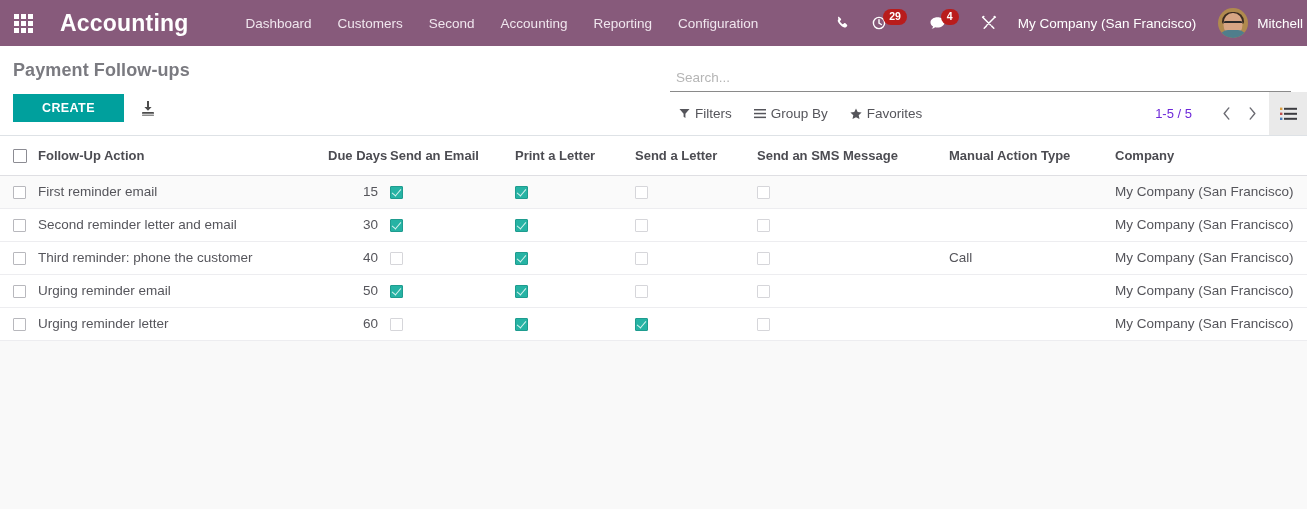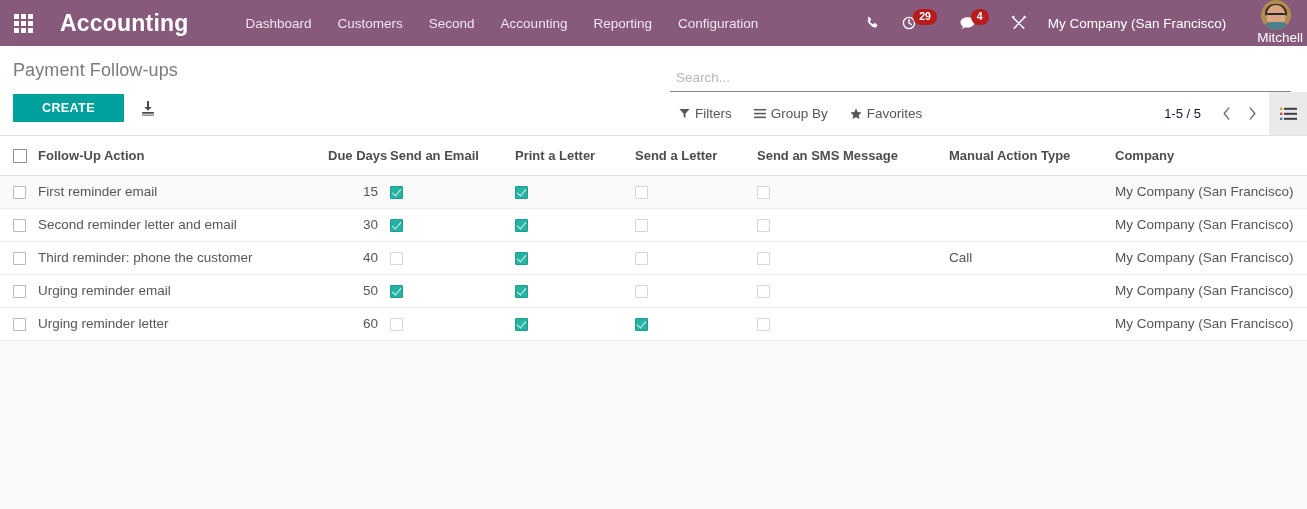--- a/index.html
+++ b/index.html
@@ -63,21 +63,21 @@
     margin-left: -5px; line-height: 1.2;
     position: relative; top: -6px;
   }
   .company-name {
     font-size: 13.5px; color: #fff;
     padding: 0 10px; cursor: pointer; white-space: nowrap;
   }
   .user-zone {
     display: flex; align-items: center;
     padding-left: 12px; padding-right: 4px;
-    cursor: pointer; height: 46px; flex-direction: column;
+    cursor: pointer; height: 46px;
   }
   .avatar {
     width: 30px; height: 30px; border-radius: 50%;
     overflow: hidden; flex: 0 0 30px;
     background: #b08a4e; position: relative;
   }
   .avatar .face {
     position: absolute; left: 50%; top: 52%;
     transform: translate(-50%,-50%);
     width: 19px; height: 22px; border-radius: 48% 48% 45% 45%;
@@ -110,21 +110,21 @@
 
   
   .control-panel {
     background: #fff;
     border-bottom: 1px solid #dee2e6;
     position: relative;
     height: 90px;
   }
   .cp-left { position: absolute; left: 0; top: 0; width: 660px; }
   .page-title {
-    font-size: 18px; color: #7a7a80; font-weight: normal;
+    font-size: 18px; color: #7a7a80; font-weight: bold;
     padding: 14px 0 0 13px; letter-spacing: 0.1px;
   }
   .cp-buttons {
     display: flex; align-items: center;
     padding: 13px 0 0 13px;
   }
   .btn-create {
     background: #00a09d; color: #fff;
     border: none; font-weight: bold;
     font-size: 12.5px; letter-spacing: 0.4px;
@@ -164,21 +164,21 @@
     white-space: nowrap;
   }
   .filter-btn:first-child { margin-left: 9px; }
   .filter-btn .fi { margin-right: 5px; display: flex; align-items: center; }
 
   .pager-zone {
     position: absolute; right: 42px; top: 0;
     height: 43px; display: flex; align-items: center;
   }
   .pager-text {
-    font-size: 13px; color: #0f172a; margin-right: 12px;
+    font-size: 13px; color: #6d28d9; margin-right: 21px;
     white-space: nowrap;
   }
   .pager-arrow {
     width: 26px; height: 26px; cursor: pointer;
     display: flex; align-items: center; justify-content: center;
     color: #6b6b72;
   }
   .view-switch {
     position: absolute; right: 0; top: 0;
     height: 43px; width: 38px;

